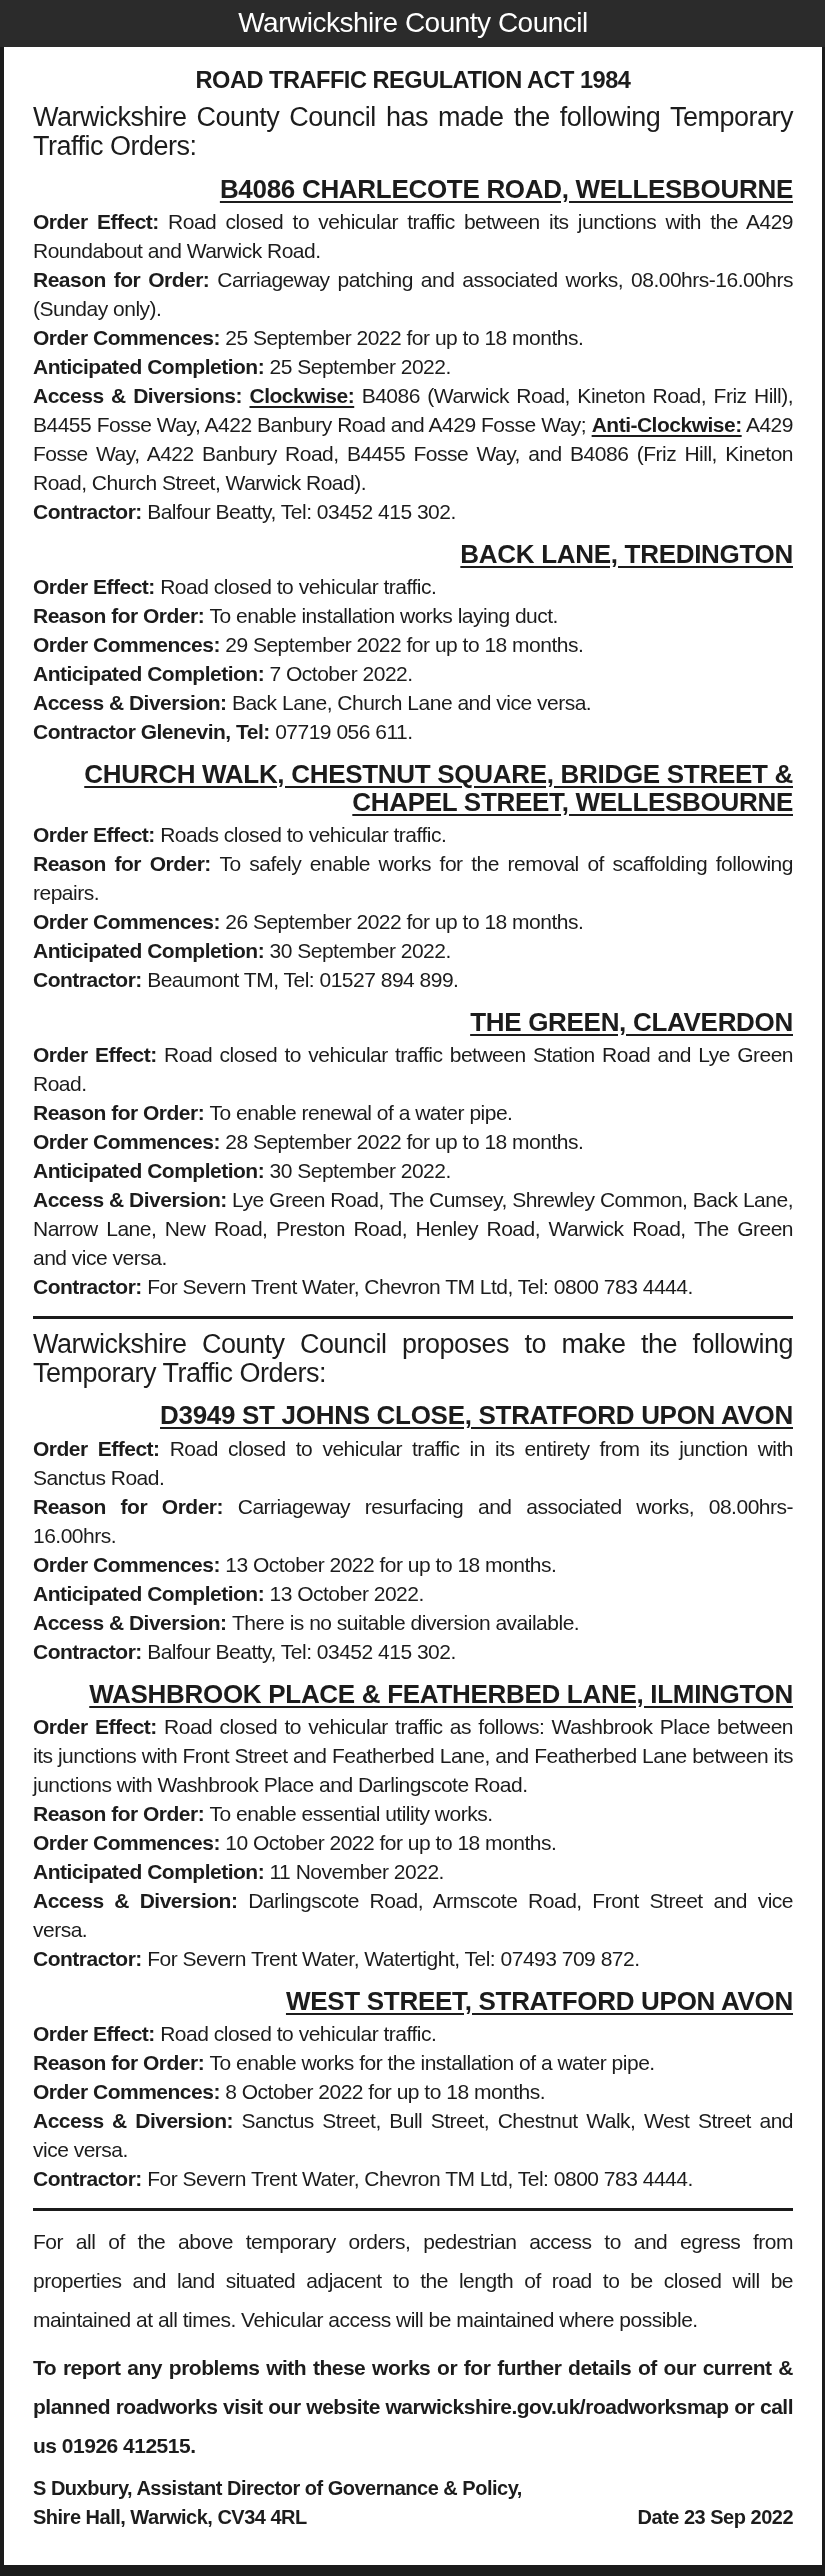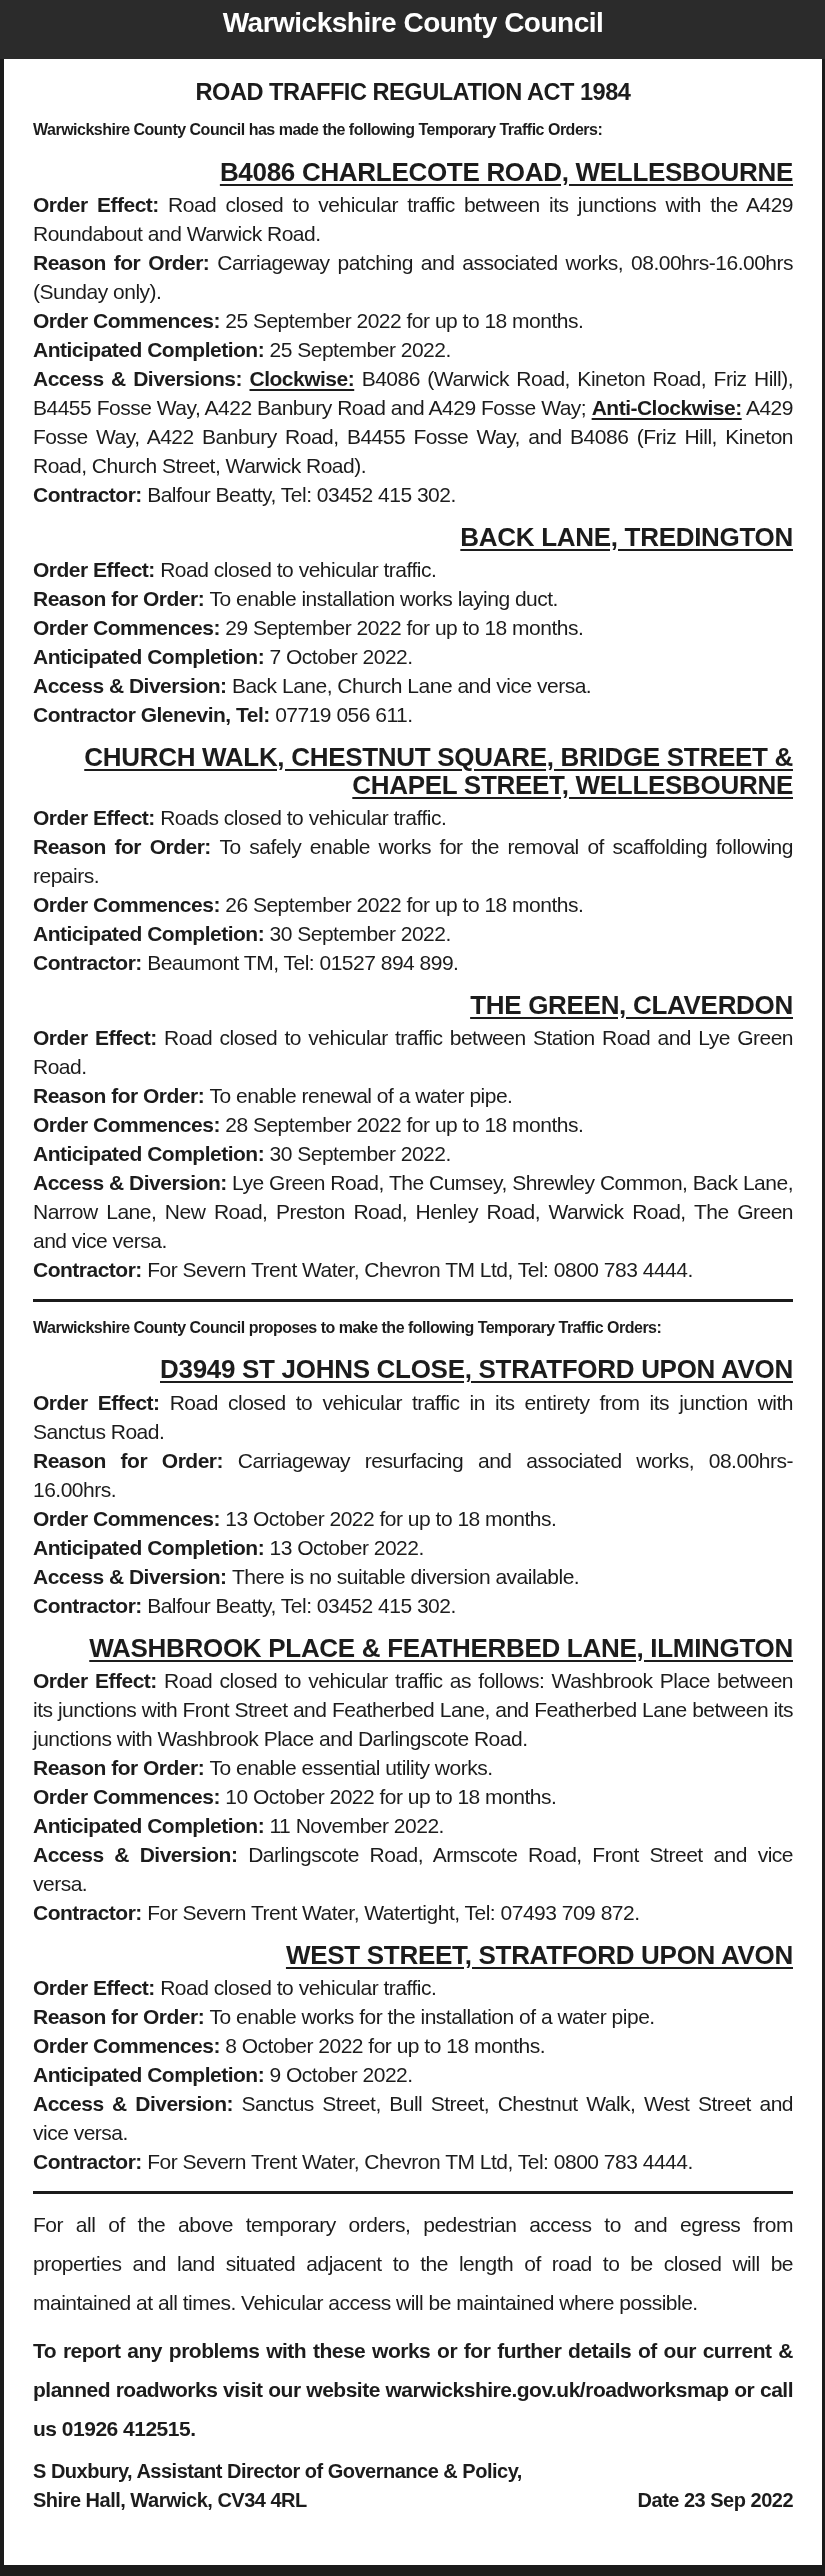--- a/index.html
+++ b/index.html
@@ -14,45 +14,45 @@
     width:826px;
     font-family:"Liberation Sans", sans-serif;
     color:var(--ink);
     -webkit-font-smoothing:antialiased;
   }
   .page{width:826px;min-height:2576px;display:flex;flex-direction:column;}
   .header-bar{
     background:var(--header_bg);
     color:#ffffff;
     text-align:center;
-    font-weight:bold;
+    font-weight:normal;
     font-size:28px;
     letter-spacing:-0.5px;
-    height:59px;
+    height:47px;
     line-height:45px;
     flex:0 0 auto;
   }
   .content{
     flex:1 1 auto;
     border-left:4.5px solid var(--border);
     border-right:4.5px solid var(--border);
     border-bottom:11px solid var(--border);
     background:var(--paper);
     padding:9px 29px 16.4px 29px;
   }
   .act-title{
     text-align:center;
     font-weight:bold;
     font-size:23.6px;
     letter-spacing:-0.5px;
     margin:11px 0 9px 0;
   }
   .group-intro{
-    font-weight:bold;
-    font-size:16px;
+    font-weight:normal;
+    font-size:27px;
     line-height:29px;
     letter-spacing:-0.5px;
     text-align:justify;
     text-align-last:left;
     margin:7.3px 0 5.5px 0;
   }
   .section{margin-top:13.6px;}
   .section-heading{
     font-weight:bold;
     font-size:26px;
@@ -153,21 +153,20 @@
           <div class="item"><span class="b">Order Commences: </span><span>10 October 2022 for up to 18 months.</span></div>
           <div class="item"><span class="b">Anticipated Completion: </span><span>11 November 2022.</span></div>
           <div class="item"><span class="b">Access &amp; Diversion: </span><span>Darlingscote Road, Armscote Road, Front Street and vice versa.</span></div>
           <div class="item"><span class="b">Contractor: </span><span>For Severn Trent Water, Watertight, Tel: 07493 709 872.</span></div>
         </div>
         <div class="section">
           <div class="section-heading">WEST STREET, STRATFORD UPON AVON</div>
           <div class="item"><span class="b">Order Effect: </span><span>Road closed to vehicular traffic.</span></div>
           <div class="item"><span class="b">Reason for Order: </span><span>To enable works for the installation of a water pipe.</span></div>
           <div class="item"><span class="b">Order Commences: </span><span>8 October 2022 for up to 18 months.</span></div>
-          <div class="item"><span class="b">Anticipated Completion: </span><span>9 October 2022.</span></div>
           <div class="item"><span class="b">Access &amp; Diversion: </span><span>Sanctus Street, Bull Street, Chestnut Walk, West Street and vice versa.</span></div>
           <div class="item"><span class="b">Contractor: </span><span>For Severn Trent Water, Chevron TM Ltd, Tel: 0800 783 4444.</span></div>
         </div>
         <div class="divider"></div>
       </div>
     <div id="footer-paras">
         <div class="footer-para">For all of the above temporary orders, pedestrian access to and egress from properties and land situated adjacent to the length of road to be closed will be maintained at all times. Vehicular access will be maintained where possible.</div>
         <div class="footer-para bold">To report any problems with these works or for further details of our current &amp; planned roadworks visit our website warwickshire.gov.uk/roadworksmap or call us 01926 412515.</div>
       </div>
     <div class="signature">

